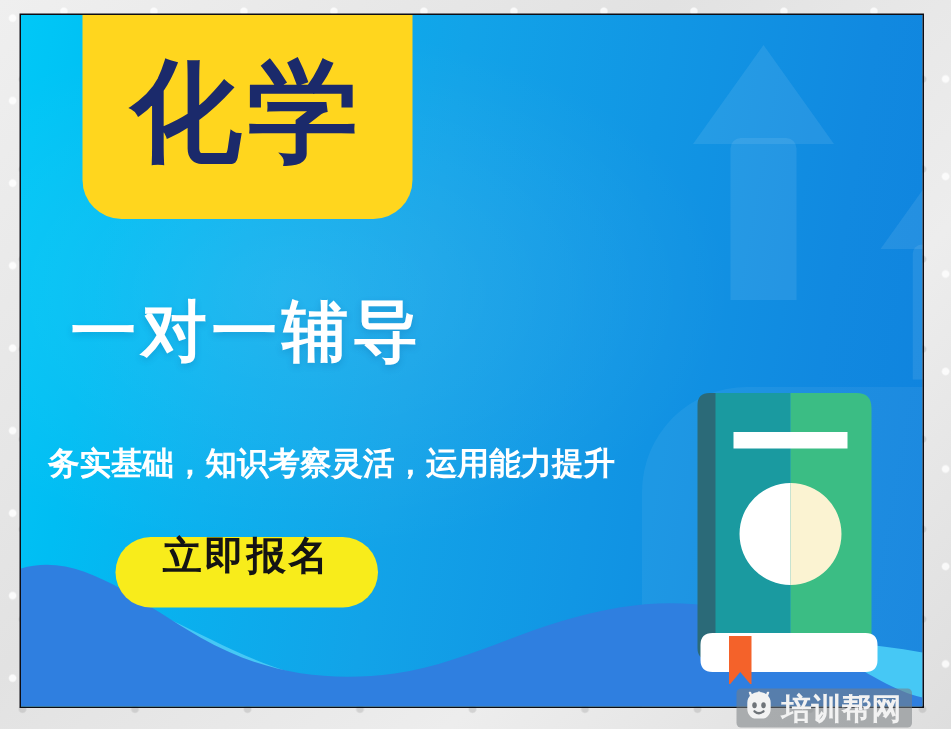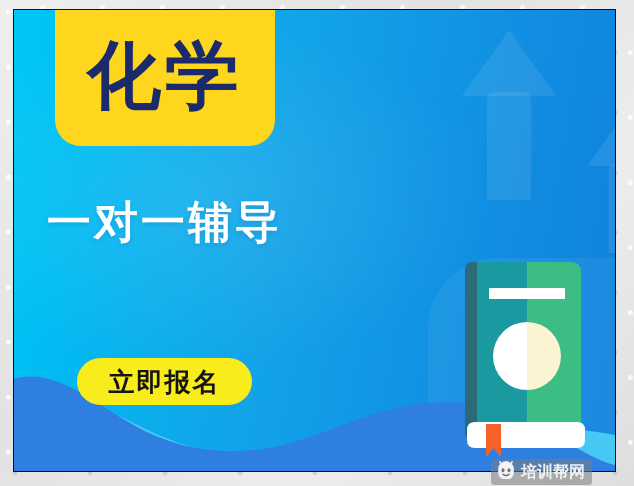--- a/index.html
+++ b/index.html
@@ -192,21 +192,20 @@
     position: absolute;
     left: 63px;
     top: 348px;
     width: 175px;
     height: 47px;
     background: #f8ec1b;
     border: none;
     border-radius: 24px;
     cursor: pointer;
     display: flex;
-    align-items: center;
     justify-content: center;
     padding: 0;
   }
   #cta-button-label {
     font-family: "DejaVu Sans", "Liberation Sans", sans-serif;
     font-size: 26px;
     font-weight: bold;
     color: #141414;
     letter-spacing: 2px;
     line-height: 1;
@@ -231,21 +230,21 @@
     height: 26px;
     padding: 0 7px 0 5px;
     background: rgba(120,125,130,.55);
     border-radius: 3px;
     display: flex;
     align-items: center;
     gap: 5px;
   }
   #watermark-text {
     font-family: "DejaVu Sans", "Liberation Sans", sans-serif;
-    font-size: 16px;
+    font-size: 20px;
     font-weight: bold;
     color: #f2f2f2;
     line-height: 1;
     letter-spacing: 0px;
     white-space: nowrap;
   }
   #watermark-icon { display: block; }
 </style>
 </head>
 <body>
@@ -277,20 +276,21 @@
         <path d="M0,18 C40,6 78,40 120,64 C162,88 205,94 250,88 C300,81 340,54 400,44 C455,35 500,48 540,72 C566,88 585,100 603,104 L603,110 L0,110 Z" fill="#2f7fe0"></path>
       </svg>
     </div>
 
     <div id="subject-badge">
       <span id="subject-badge-label">化学</span>
     </div>
 
     <div id="headline">一对一辅导</div>
 
+    <div id="subtitle">务实基础，知识考察灵活，运用能力提升</div>
 
     <button id="cta-button">
       <span id="cta-button-label">立即报名</span>
     </button>
 
     <div id="book">
       <svg width="132" height="200" viewBox="0 0 132 200" aria-hidden="true">
 
         <path d="M4,14 q0,-8 8,-8 h16 v178 h-16 q-8,0 -8,-8 Z" fill="#2b6a78"></path>
 

